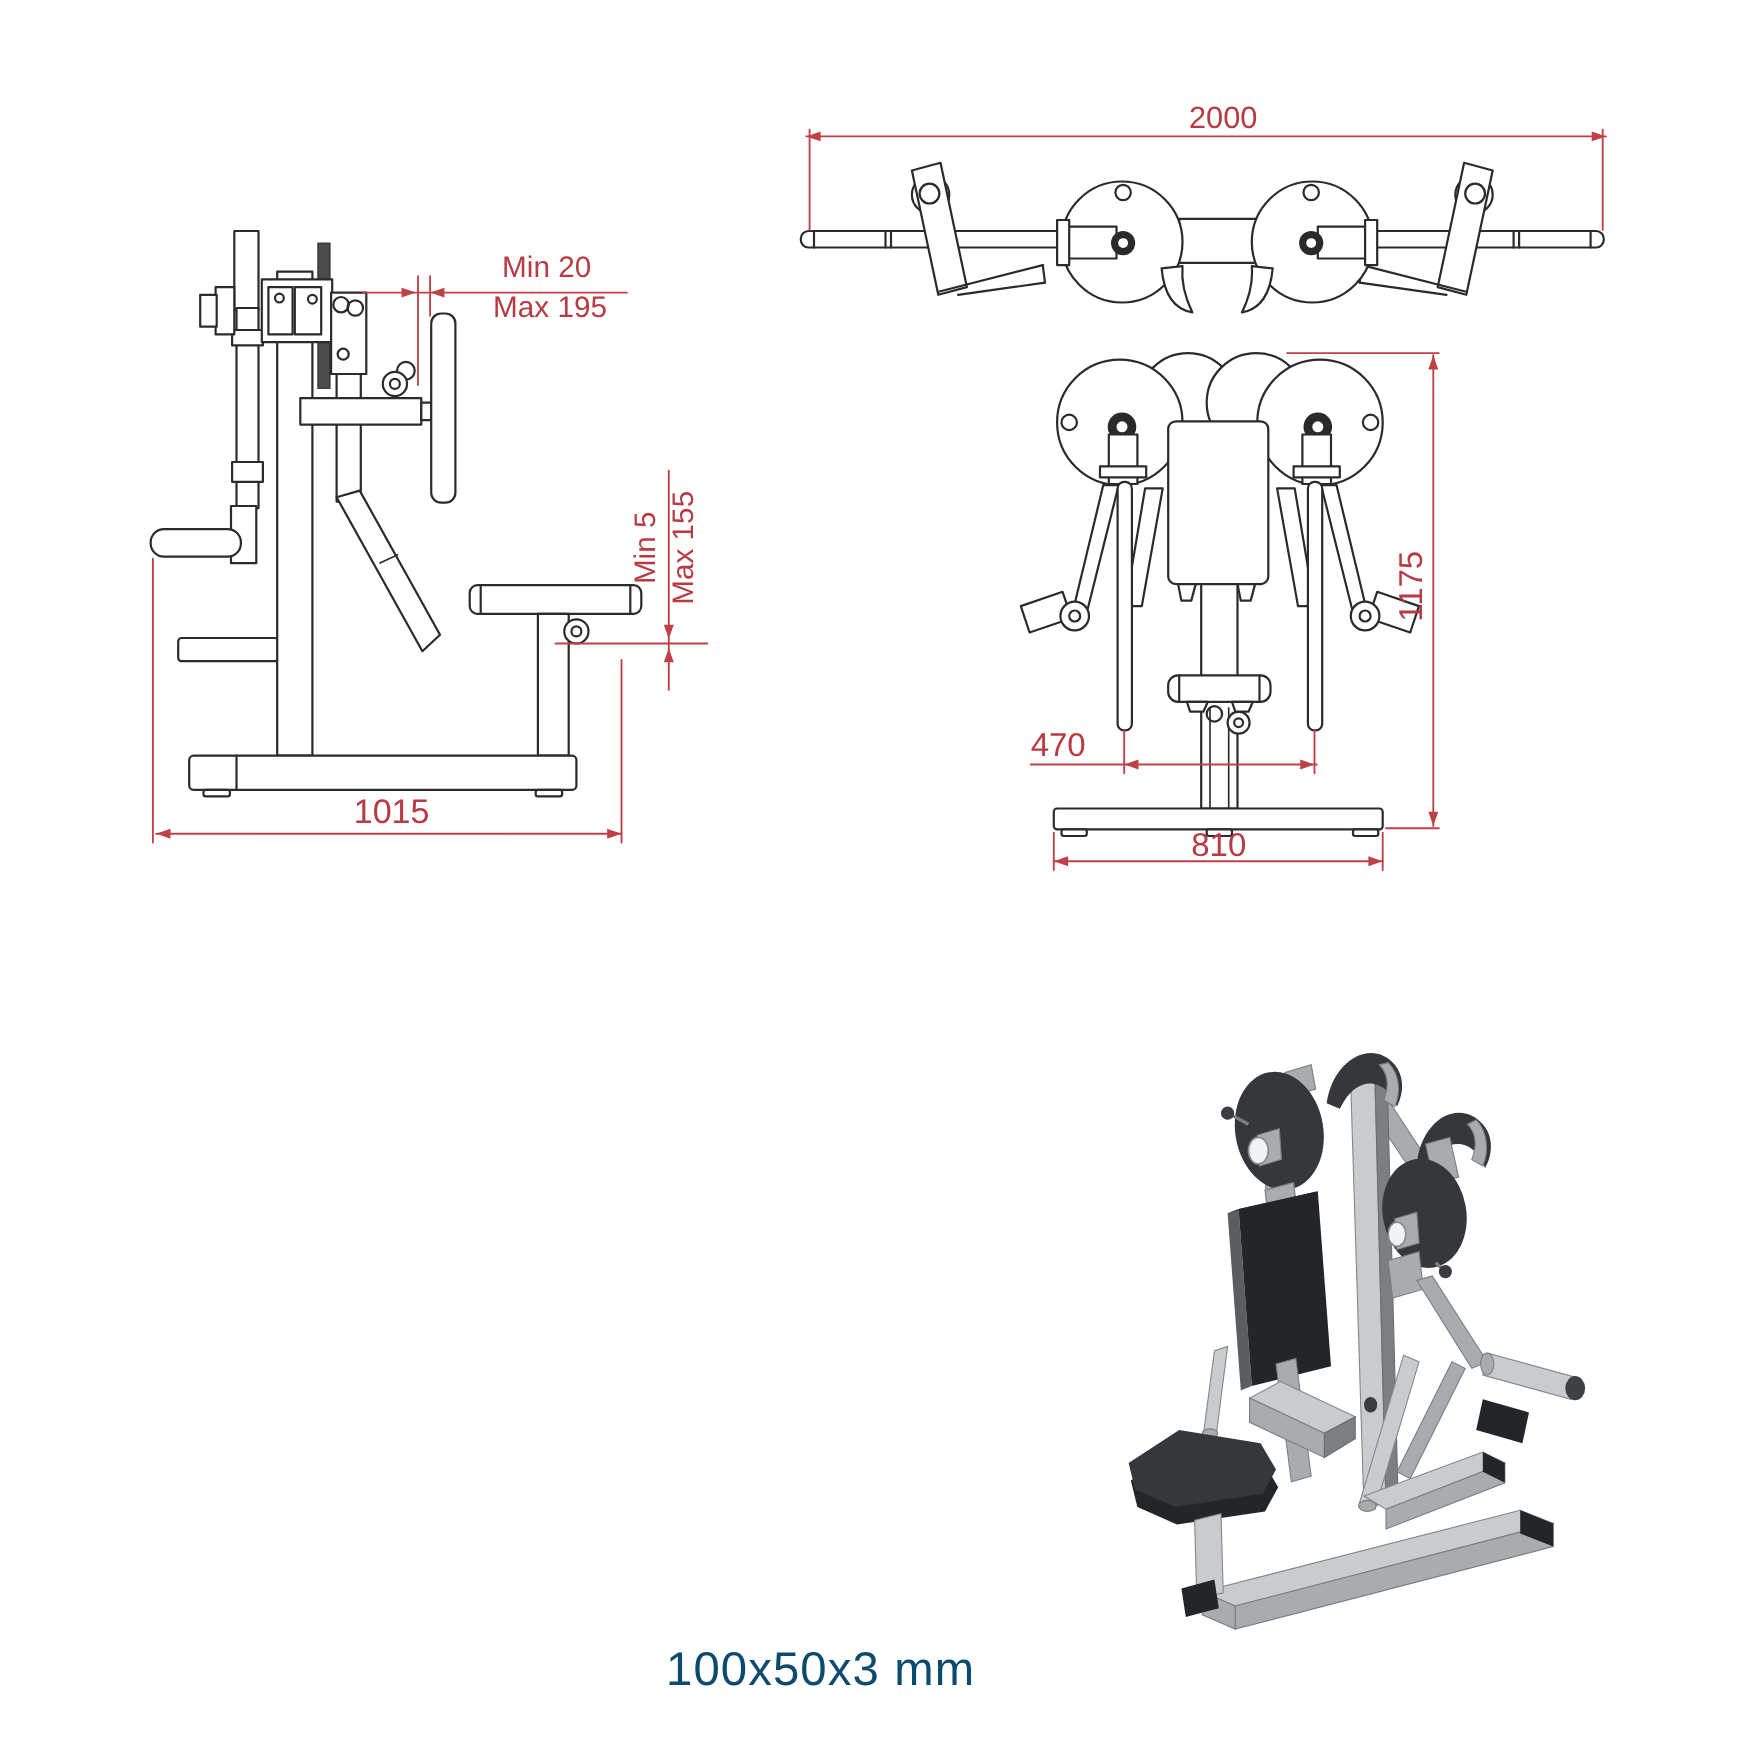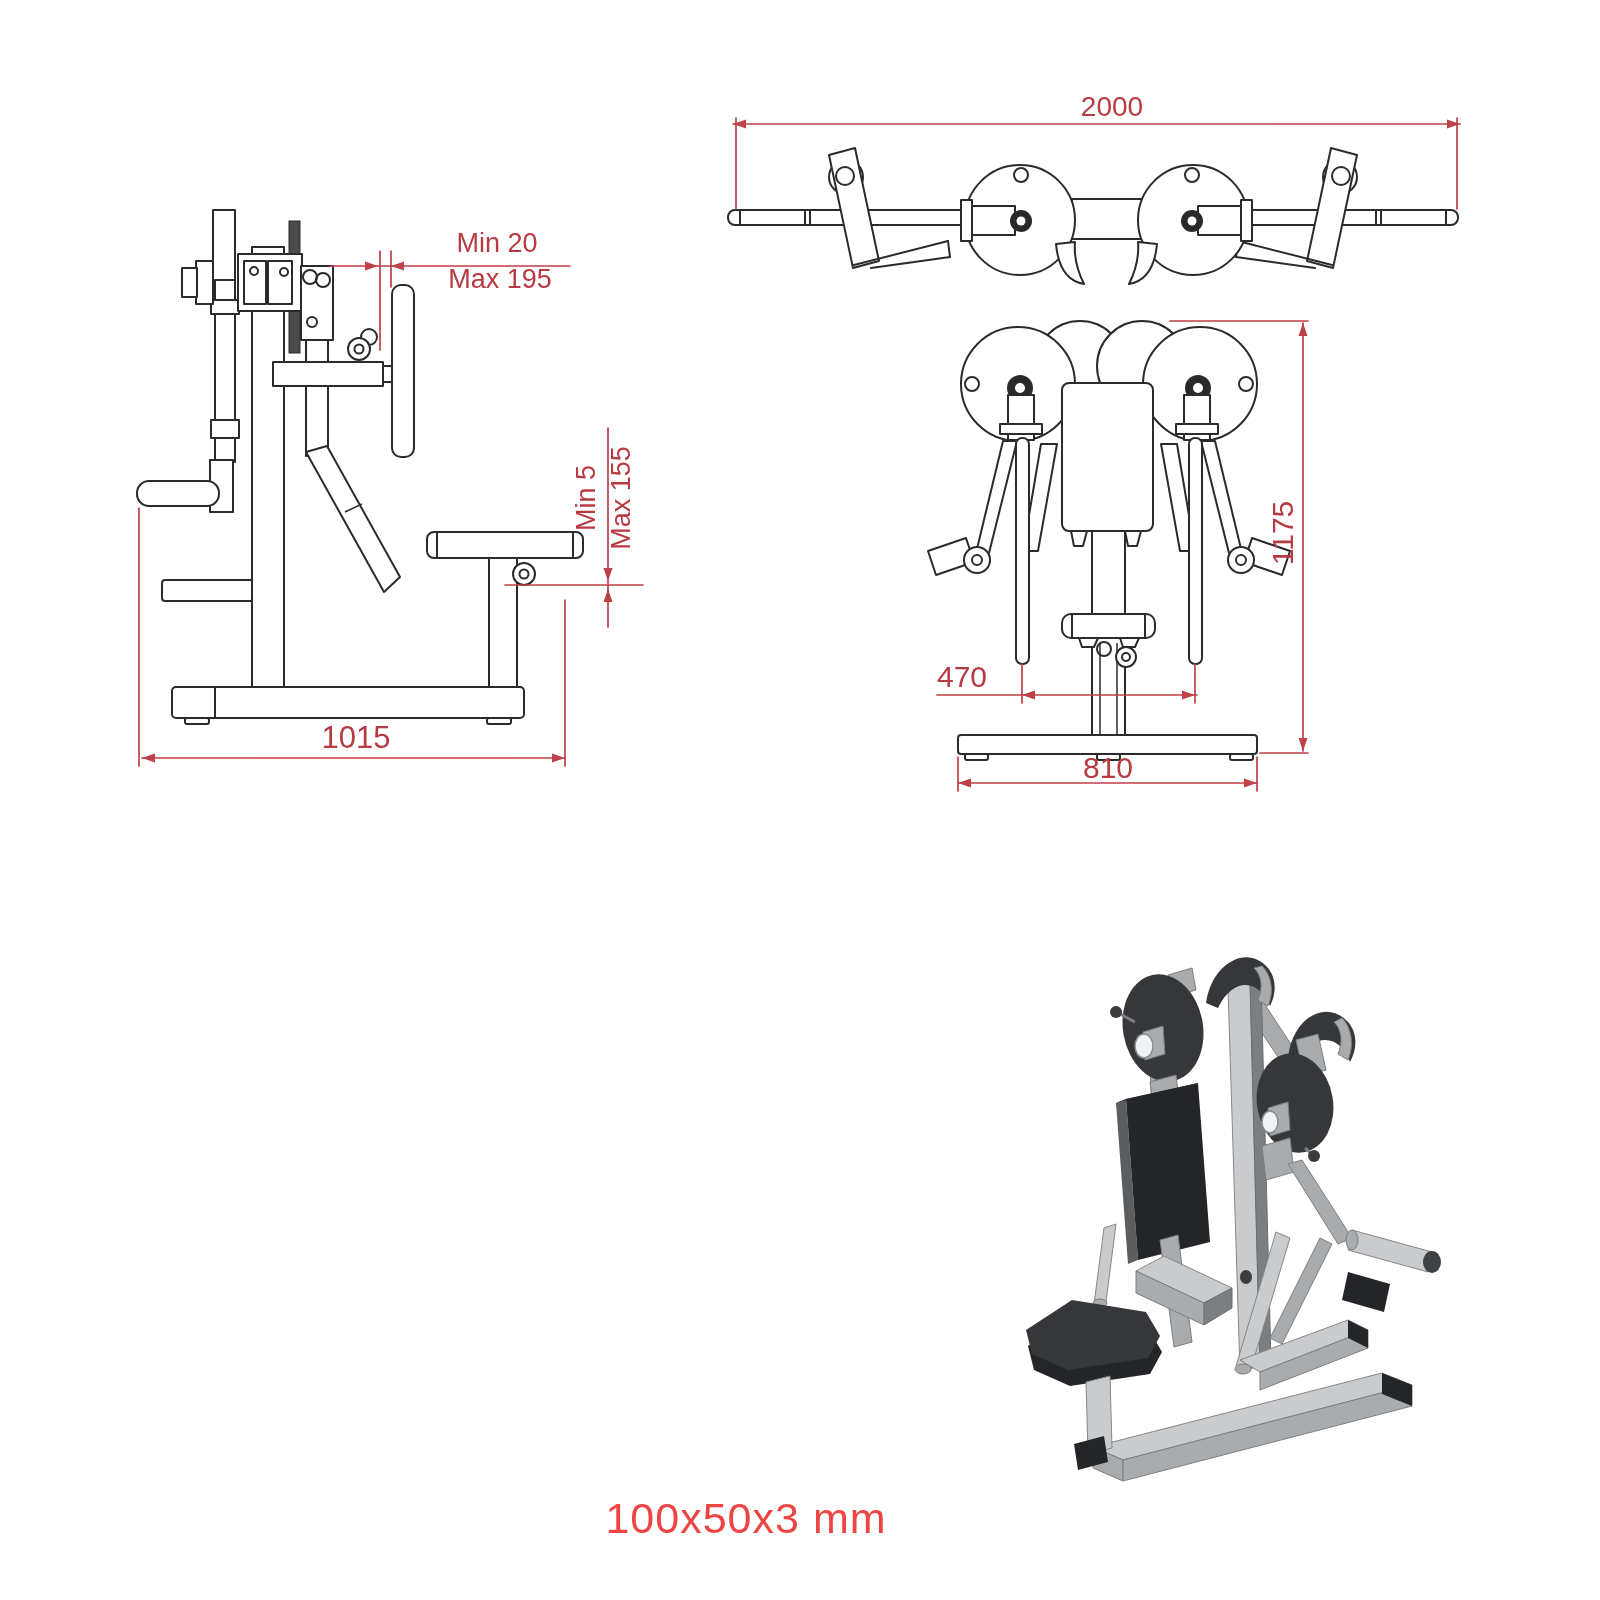--- a/index.html
+++ b/index.html
@@ -19,21 +19,21 @@
   .dimtext{fill:#b83a42;font-family:"Liberation Sans", sans-serif;font-weight:400;}
   .f27{font-size:27px;} .f28{font-size:28px;} .f30{font-size:30px;} .f31{font-size:31px;}
   
   .iL{fill:#c9cbcd;stroke:#84878a;stroke-width:1;}
   .iM{fill:#a9acae;stroke:#7c7f82;stroke-width:1;}
   .iD{fill:#7c7f82;stroke:#6a6d70;stroke-width:1;}
   .iK{fill:#35373b;stroke:none;}
   .iK2{fill:#232528;stroke:none;}
   .iW{fill:#f1f2f3;stroke:#8a8d90;stroke-width:1.5;}
   .caption{position:absolute;left:0;top:1494px;width:1492px;text-align:center;
-           font-size:43px;color:#ef4444;letter-spacing:1px;}
+           font-size:43px;color:#0c4a6e;letter-spacing:1px;}
 </style>
 </head>
 <body>
 
 <div class="page">
 <svg width="1600" height="1600" viewBox="0 0 1600 1600">
 
   <g>
     <g>
 

